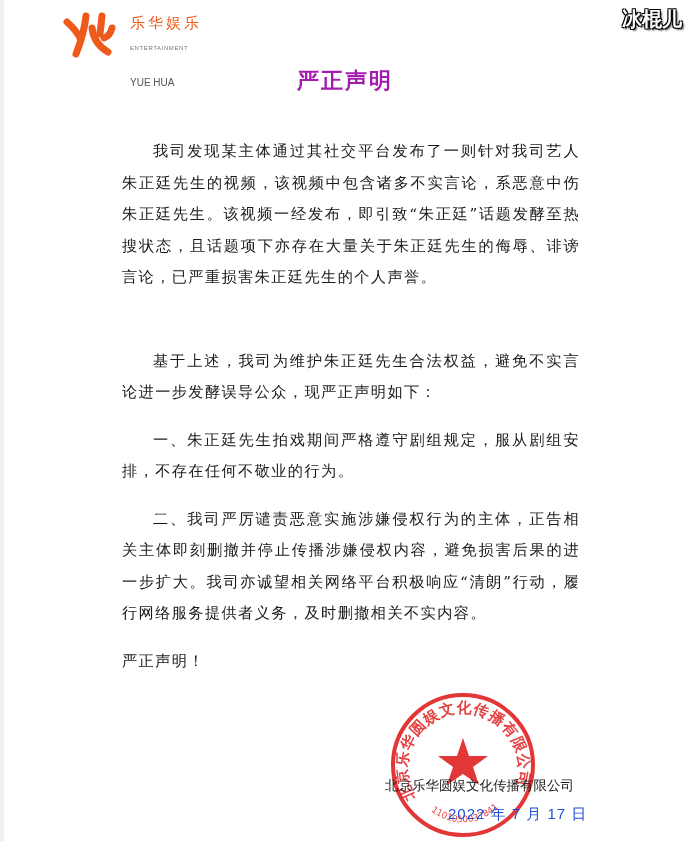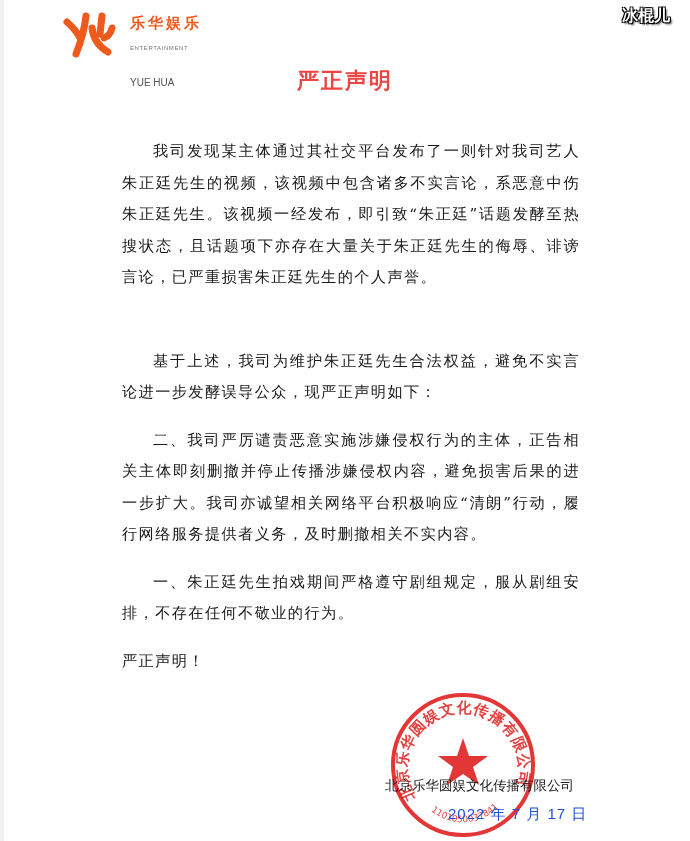--- a/index.html
+++ b/index.html
@@ -4,34 +4,34 @@
 <style>
   html, body { margin: 0; padding: 0; background: #ffffff; }
   body { width: 690px; height: 841px; position: relative; overflow: hidden;
          font-family: "DejaVu Serif", "Liberation Serif", serif; color: #1a1a1a; }
   .page { position: absolute; left: 0; top: 0; width: 690px; height: 841px; background: #fff; }
   .left-edge { position: absolute; left: 0; top: 0; width: 4px; height: 841px; background: #f1f1f1; }
 
   .logo { position: absolute; left: 62px; top: 8px; width: 200px; height: 52px; }
   .logo-mark { position: absolute; left: 0; top: 0; width: 56px; height: 52px; }
   .logo-cn { position: absolute; left: 68px; top: 6px; font-family: "DejaVu Sans", sans-serif;
-             font-weight: bold; font-size: 15px; letter-spacing: 3px; color: #ee5a1c; text-align: center; }
+             font-weight: normal; font-size: 15px; letter-spacing: 3px; color: #ee5a1c; text-align: center; }
   .logo-en { position: absolute; left: 68px; top: 26px; font-family: "Liberation Sans", sans-serif;
              font-size: 10px; color: #555; line-height: 10px; margin-top: 44px; }
   .logo-en2 { position: absolute; left: 68px; top: 37px; font-family: "Liberation Sans", sans-serif;
               font-size: 6px; letter-spacing: 0.6px; color: #777; }
 
   .watermark { position: absolute; left: 622px; top: 6px; font-family: "DejaVu Sans", sans-serif;
-               font-weight: bold; font-size: 16px; color: #fff;
+               font-weight: bold; font-size: 20px; color: #fff;
                text-shadow: -1px -1px 0 #000, 1px -1px 0 #000, -1px 1px 0 #000, 1px 1px 0 #000,
                             2px 2px 2px #555; }
 
   .title { position: absolute; left: 0; width: 690px; top: 66px; text-align: center;
            font-family: "DejaVu Sans", sans-serif; font-weight: bold; font-size: 22px;
-           letter-spacing: 2px; color: #ef4444; }
+           letter-spacing: 2px; color: #a21caf; }
 
   .body { position: absolute; left: 106px; top: 120px; width: 490px; font-size: 15.2px;
           line-height: 31.5px; letter-spacing: 1.4px; text-align: justify; }
   .body p { margin: 16px; }
   .indent { text-indent: 31px; }
   .gap { height: 20px; }
 
   .seal { position: absolute; left: 388px; top: 690px; width: 150px; height: 150px; }
 
   .company { position: absolute; left: 385px; top: 777px; font-family: "Liberation Serif", serif;
@@ -61,22 +61,22 @@
   </div>
 
   <div class="watermark">冰棍儿</div>
 
   <div class="title">严正声明</div>
 
   <div class="body">
     <p class="indent">我司发现某主体通过其社交平台发布了一则针对我司艺人朱正廷先生的视频，该视频中包含诸多不实言论，系恶意中伤朱正廷先生。该视频一经发布，即引致“朱正廷”话题发酵至热搜状态，且话题项下亦存在大量关于朱正廷先生的侮辱、诽谤言论，已严重损害朱正廷先生的个人声誉。</p>
     <div class="gap"></div>
     <p class="indent">基于上述，我司为维护朱正廷先生合法权益，避免不实言论进一步发酵误导公众，现严正声明如下：</p>
+    <p class="indent">一、朱正廷先生拍戏期间严格遵守剧组规定，服从剧组安排，不存在任何不敬业的行为。</p>
     <p class="indent">二、我司严厉谴责恶意实施涉嫌侵权行为的主体，正告相关主体即刻删撤并停止传播涉嫌侵权内容，避免损害后果的进一步扩大。我司亦诚望相关网络平台积极响应“清朗”行动，履行网络服务提供者义务，及时删撤相关不实内容。</p>
-    <p class="indent">一、朱正廷先生拍戏期间严格遵守剧组规定，服从剧组安排，不存在任何不敬业的行为。</p>
     <p>严正声明！</p>
   </div>
 
   <svg class="seal" viewBox="0 0 150 150">
     <defs>
       <path id="sealArc" d="M 30 112 A 56 56 0 1 1 120 112"></path>
       <path id="sealNum" d="M 40 118 A 50 50 0 0 0 110 118"></path>
     </defs>
     <circle cx="75" cy="75" r="70" fill="none" stroke="#e02020" stroke-width="4" opacity="0.9"></circle>
     <text font-family="DejaVu Sans, sans-serif" font-size="15" font-weight="bold" fill="#e02020" opacity="0.85" letter-spacing="1">

